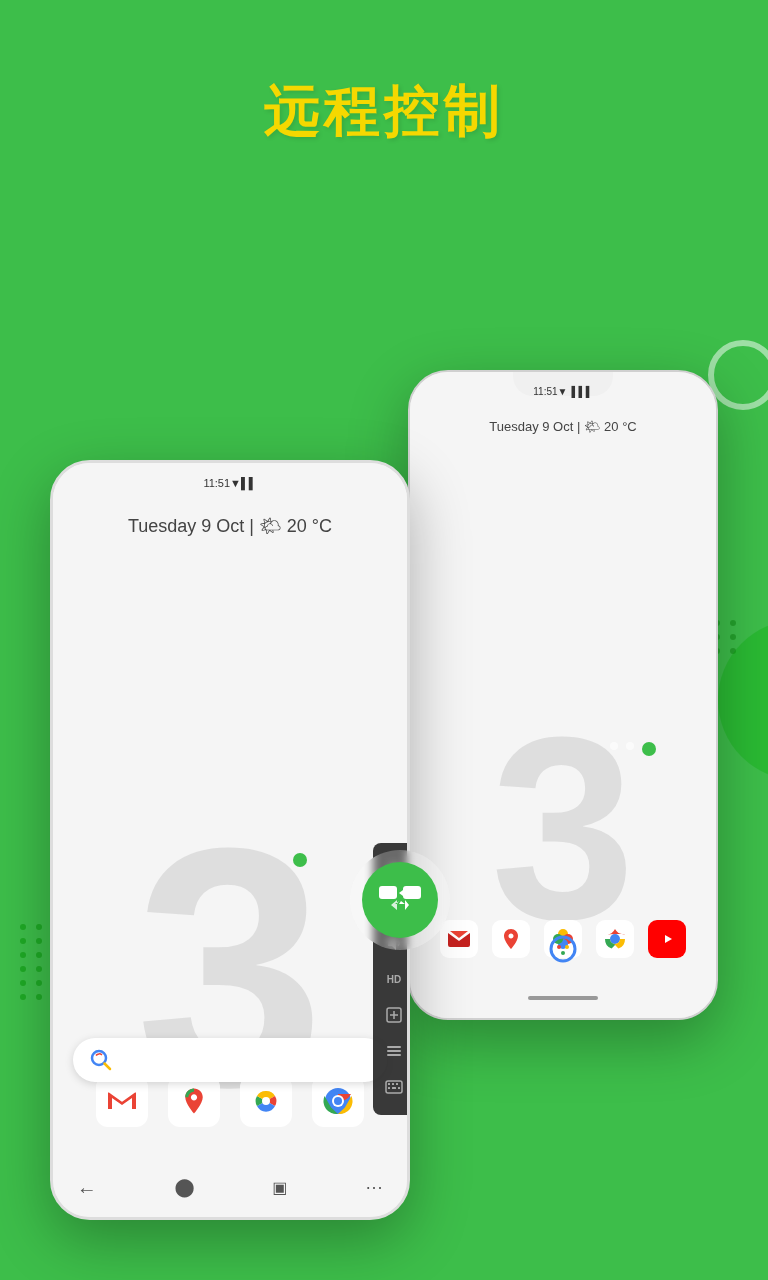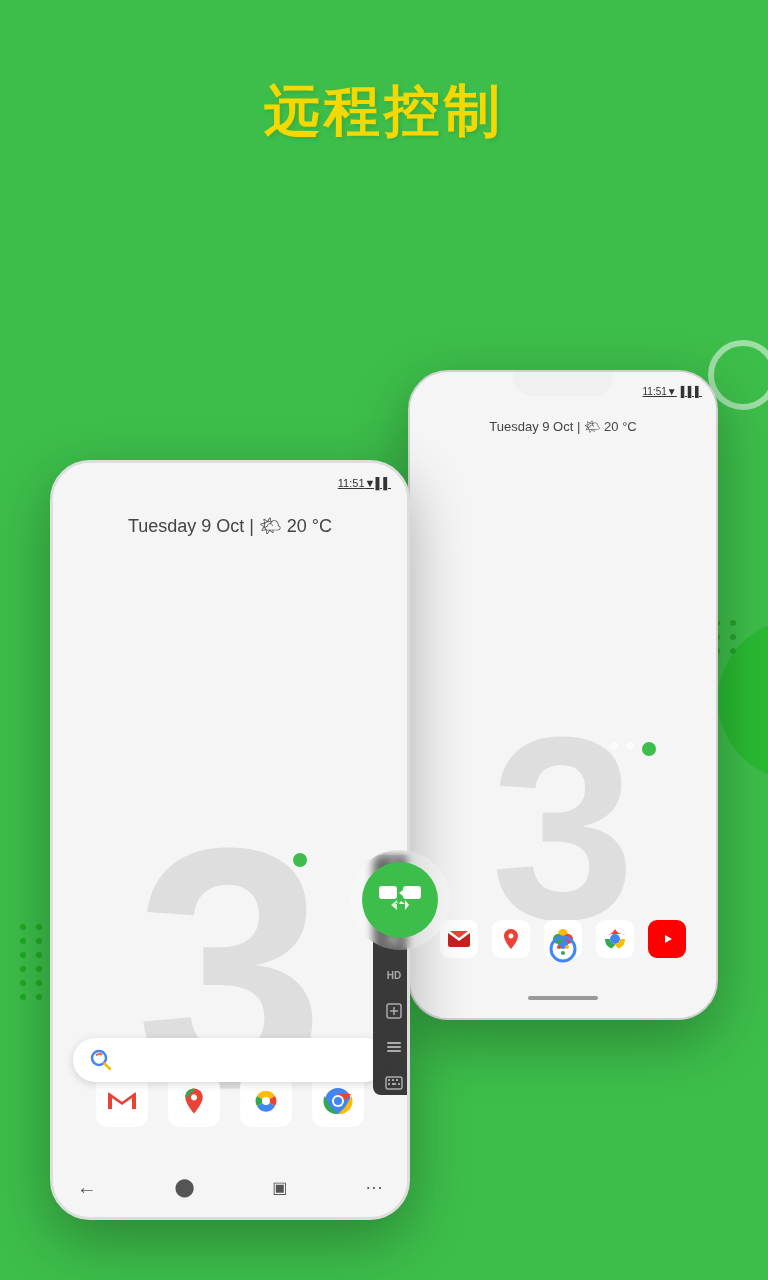--- a/index.html
+++ b/index.html
@@ -157,29 +157,28 @@
       right: 0;
       bottom: 0;
       background: #f5f5f5;
       display: flex;
       flex-direction: column;
     }
 
     
     .status-bar {
       display: flex;
-      justify-content: flex-end;
+      justify-content: center;
       align-items: center;
       padding: 8px 16px 0;
       font-size: 11px;
       color: #333;
       height: 32px;
       position: relative;
       z-index: 11;
-      text-decoration: underline;
     }
 
     .phone-back .status-bar {
       font-size: 10px;
       padding: 6px 14px 0;
     }
 
     .status-right {
       display: flex;
       align-items: center;
@@ -299,27 +298,26 @@
     }
 
     
     .control-panel {
       position: absolute;
       right: -8px;
       top: 380px;
       width: 42px;
       background: rgba(40,40,40,0.92);
       border-radius: 8px;
-      padding: 0 0;
+      padding: 16px 0;
       z-index: 10;
       display: flex;
       flex-direction: column;
       align-items: center;
       gap: 12px;
-      margin-top: 12px;
     }
 
     .control-icon {
       width: 30px;
       height: 24px;
       display: flex;
       align-items: center;
       justify-content: center;
       color: #ccc;
       font-size: 14px;

